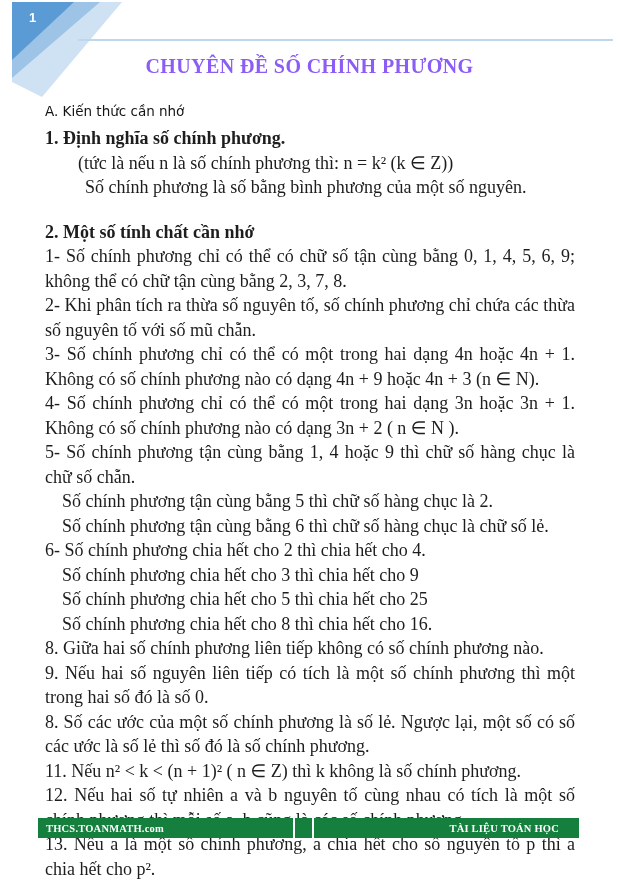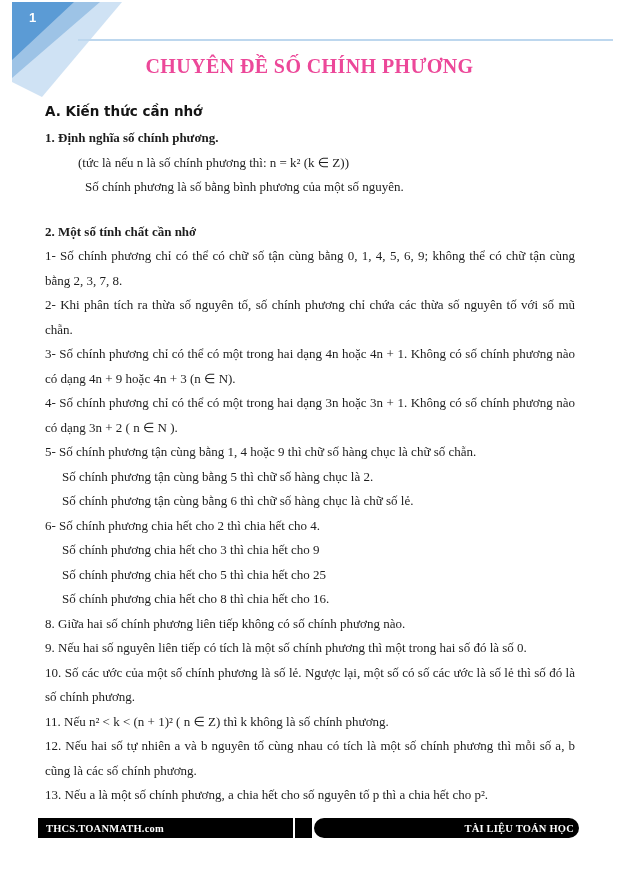--- a/index.html
+++ b/index.html
@@ -18,48 +18,48 @@
   }
   .header-rule {
     position: absolute; left: 78px; top: 39px;
     width: 535px; height: 2px; background: #bdd7ee;
   }
   .page-title {
     position: absolute; top: 55px; left: 45px; width: 529px;
     text-align: center;
     font-family: "Liberation Serif", serif;
     font-weight: bold; font-size: 20px; letter-spacing: 0.4px;
-    color: #ec4899;
+    color: #8b5cf6;
   }
   .section-a {
     position: absolute; top: 103px; left: 45px;
     font-family: "DejaVu Sans", sans-serif;
-    font-weight: bold; font-size: 13.5px; color: #141414;
+    font-weight: normal; font-size: 13.5px; color: #141414;
   }
   .doc-body {
     position: absolute; top: 126px; left: 45px; width: 530px;
-    font-size: 13px; line-height: 24.5px; text-align: justify;
+    font-size: 18px; line-height: 24.5px; text-align: justify;
   }
   .para { margin: 0; }
   .para.bold { font-weight: bold; }
   .para.mt { margin-top: 20px; }
   .para.indent-40 { text-indent: 40px; }
   .para.indent-33 { text-indent: 33px; }
   .para.indent-17 { text-indent: 17px; }
   .footer-bar {
     position: absolute; left: 38px; top: 818px; width: 541px; height: 20px;
     display: flex;
     font-family: "Liberation Serif", serif;
     font-weight: bold; font-size: 10.5px; color: #ffffff;
     letter-spacing: 0.2px;
   }
-  .fcell { background: #000000; display: flex; align-items: center; height: 100%; }
+  .fcell { background: #15803d; display: flex; align-items: center; height: 100%; }
   .fcell.left  { width: 255px; padding-left: 8px; }
   .fcell.mid   { width: 17px; margin: 0 2px; }
-  .fcell.right { flex: 1; justify-content: flex-end; padding-right: 5px; border-radius: 10px; }
+  .fcell.right { flex: 1; justify-content: flex-end; padding-right: 20px; }
 </style>
 </head>
 <body>
 
 <div>
 
   <svg class="corner-svg" width="120" height="100" viewBox="0 0 120 100">
     <polygon points="2,2 112,2 32,97 2,82" fill="#cfe2f4"></polygon>
     <polygon points="2,2 90,2 2,78" fill="#9dc3e6"></polygon>
     <polygon points="2,2 64,2 2,60" fill="#5b9bd5"></polygon>
@@ -84,21 +84,21 @@
       <p class="para">4- Số chính phương chỉ có thể có một trong hai dạng 3n hoặc 3n + 1. Không có số chính phương nào có dạng  3n + 2 ( n  ∈ N ).</p>
       <p class="para">5- Số chính phương tận cùng bằng 1, 4 hoặc  9 thì chữ số hàng chục là chữ số chẵn.</p>
       <p class="para indent-17">Số chính phương tận cùng bằng 5 thì chữ số hàng chục là 2.</p>
       <p class="para indent-17">Số chính phương tận cùng  bằng 6 thì chữ số hàng chục là chữ số lẻ.</p>
       <p class="para">6- Số chính phương chia hết cho 2 thì chia hết cho 4.</p>
       <p class="para indent-17">Số chính phương chia hết cho 3 thì chia hết cho 9</p>
       <p class="para indent-17">Số chính phương chia hết cho 5 thì chia hết cho 25</p>
       <p class="para indent-17">Số chính phương chia hết cho 8 thì chia hết cho 16.</p>
       <p class="para">8. Giữa hai số chính phương liên tiếp không có số chính phương nào.</p>
       <p class="para">9. Nếu hai số nguyên liên tiếp có tích là một số chính phương thì một trong hai số đó là số 0.</p>
-      <p class="para">10. Số các ước của một số chính phương là số lẻ. Ngược lại, một số có số các ước là số lẻ thì số đó là số chính phương.</p>
+      <p class="para">8. Số các ước của một số chính phương là số lẻ. Ngược lại, một số có số các ước là số lẻ thì số đó là số chính phương.</p>
       <p class="para">11. Nếu n² &lt; k &lt; (n + 1)² ( n ∈ Z) thì k không là số chính phương.</p>
       <p class="para">12. Nếu hai số tự nhiên a và b nguyên tố cùng nhau có tích là một số chính phương thì mỗi số a, b cũng là các số chính phương.</p>
       <p class="para">13. Nếu a là một số chính phương, a chia hết cho số nguyên tố p thì a chia hết cho p².</p>
     </div>
 
   <div class="footer-bar">
     <div class="fcell left">
       <span>THCS.TOANMATH.com</span>
     </div>
     <div class="fcell mid"></div>

